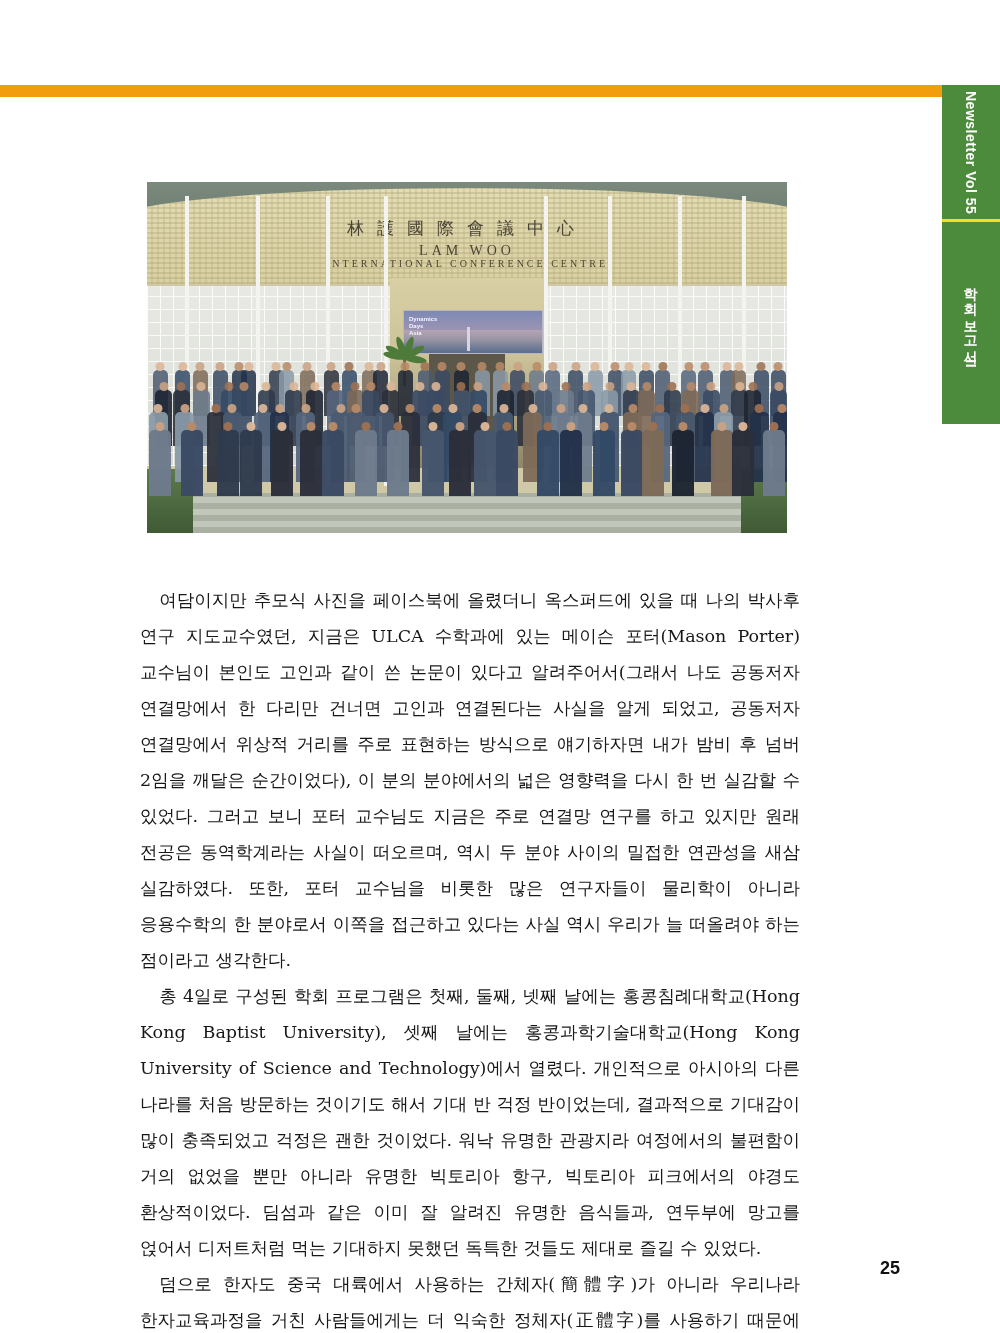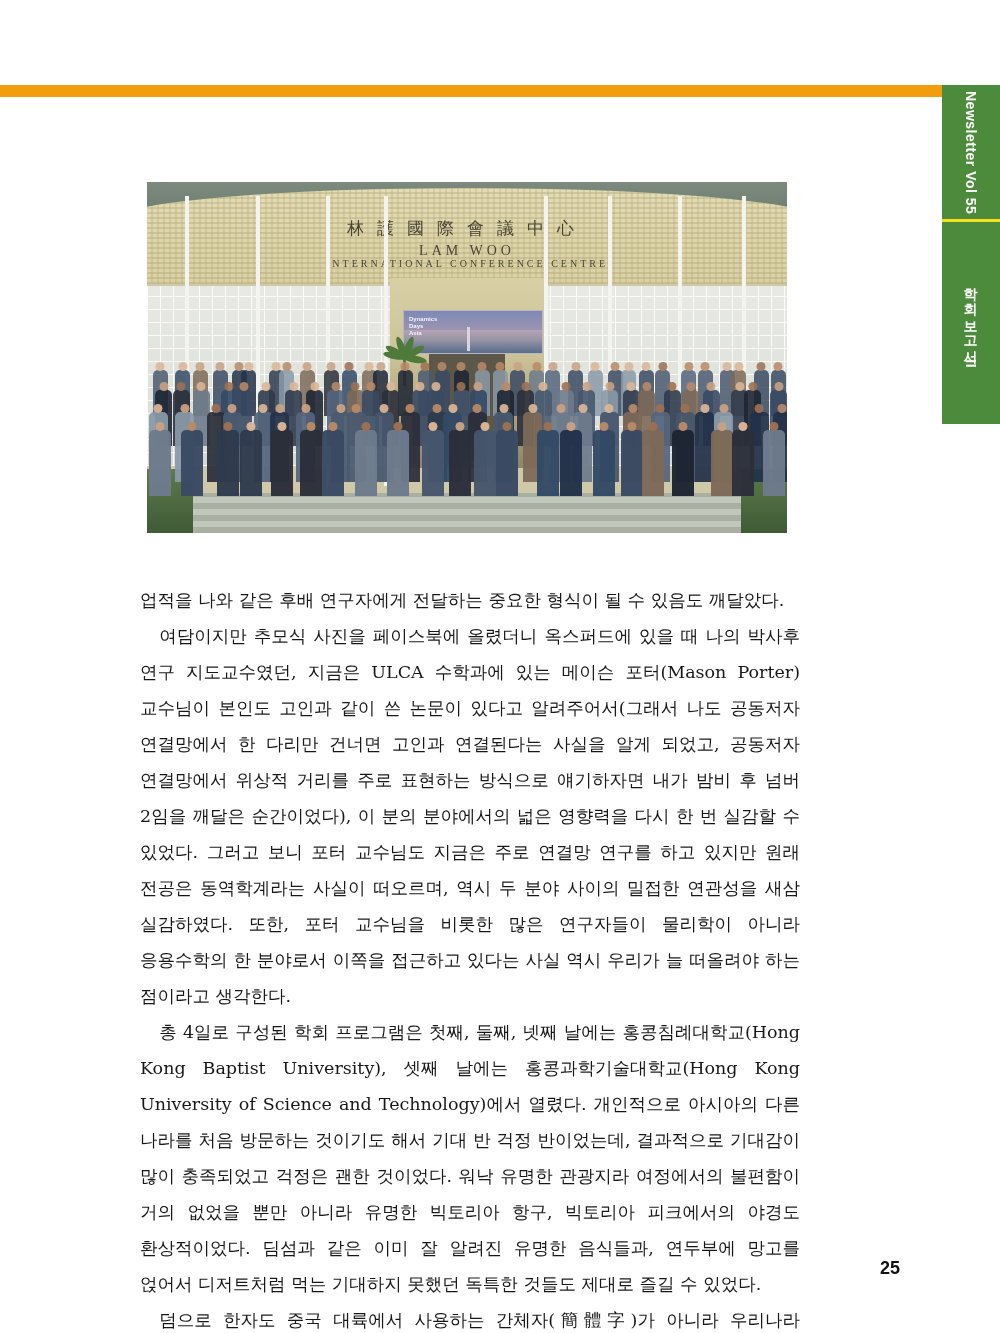--- a/index.html
+++ b/index.html
@@ -707,19 +707,18 @@
           <div class="head" style="background: rgb(220, 182, 151);"></div>
         </div>
         <div class="person" style="left: 96.1747%; width: 22px; height: 66px; bottom: 0px; background: rgb(109, 123, 140); opacity: 0.97;">
           <div class="head" style="background: rgb(157, 112, 82);"></div>
         </div>
       </div>
   </div>
 </div>
 
 <div class="body-text">
-  <p>업적을 나와 같은 후배 연구자에게 전달하는 중요한 형식이 될 수 있음도 깨달았다.</p>
   <p class="indent">여담이지만 추모식 사진을 페이스북에 올렸더니 옥스퍼드에 있을 때 나의 박사후 연구 지도교수였던, 지금은 ULCA 수학과에 있는 메이슨 포터(Mason Porter) 교수님이 본인도 고인과 같이 쓴 논문이 있다고 알려주어서(그래서 나도 공동저자 연결망에서 한 다리만 건너면 고인과 연결된다는 사실을 알게 되었고, 공동저자 연결망에서 위상적 거리를 주로 표현하는 방식으로 얘기하자면 내가 밤비 후 넘버 2임을 깨달은 순간이었다), 이 분의 분야에서의 넓은 영향력을 다시 한 번 실감할 수 있었다. 그러고 보니 포터 교수님도 지금은 주로 연결망 연구를 하고 있지만 원래 전공은 동역학계라는 사실이 떠오르며, 역시 두 분야 사이의 밀접한 연관성을 새삼 실감하였다. 또한, 포터 교수님을 비롯한 많은 연구자들이 물리학이 아니라 응용수학의 한 분야로서 이쪽을 접근하고 있다는 사실 역시 우리가 늘 떠올려야 하는 점이라고 생각한다.</p>
   <p class="indent">총 4일로 구성된 학회 프로그램은 첫째, 둘째, 넷째 날에는 홍콩침례대학교(Hong Kong Baptist University), 셋째 날에는 홍콩과학기술대학교(Hong Kong University of Science and Technology)에서 열렸다. 개인적으로 아시아의 다른 나라를 처음 방문하는 것이기도 해서 기대 반 걱정 반이었는데, 결과적으로 기대감이 많이 충족되었고 걱정은 괜한 것이었다. 워낙 유명한 관광지라 여정에서의 불편함이 거의 없었을 뿐만 아니라 유명한 빅토리아 항구, 빅토리아 피크에서의 야경도 환상적이었다. 딤섬과 같은 이미 잘 알려진 유명한 음식들과, 연두부에 망고를 얹어서 디저트처럼 먹는 기대하지 못했던 독특한 것들도 제대로 즐길 수 있었다.</p>
   <p class="indent">덤으로 한자도 중국 대륙에서 사용하는 간체자(簡體字)가 아니라 우리나라 한자교육과정을 거친 사람들에게는 더 익숙한 정체자(正體字)를 사용하기 때문에(어려운 글자들은 대부분 잊어버렸지만) 중고등학교에서 배운 한자를 더듬더듬 떠올려보면 은근히 여행에 도움이 되었다. 그리고 12월이라는 시기 자체가 홍콩을 방문하기에는 가장 좋은, 우리나라처럼 많이 춥지도 않은 이상적인 기온의 날씨였기에 더위를 싫어하는 나에게는 전반적으로 매우 쾌적한 출장이 되었다.</p>
 </div>
 
 <div class="page-number">25</div>
 
 </body></html>

